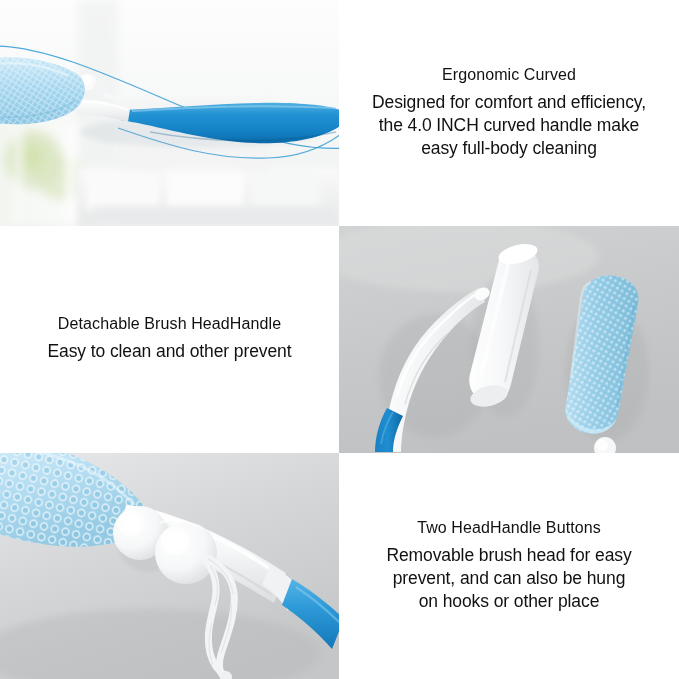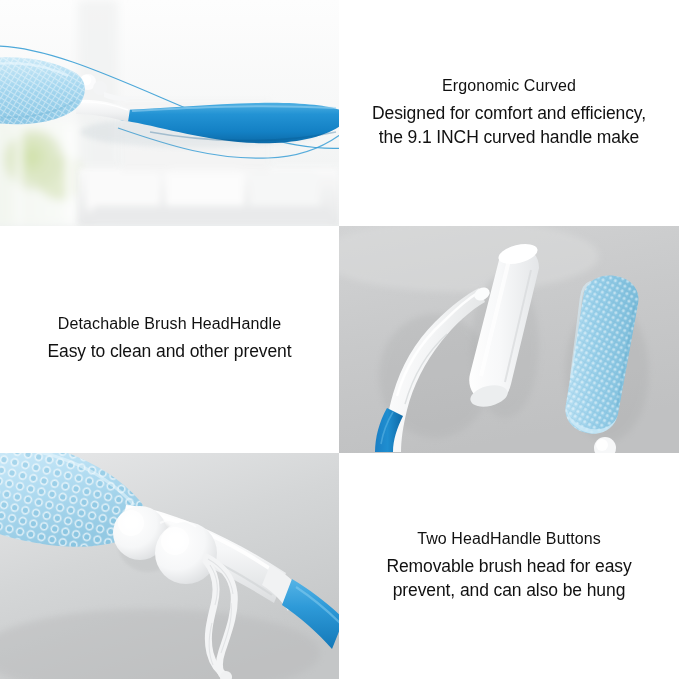--- a/index.html
+++ b/index.html
@@ -149,21 +149,22 @@
                C 66 122, 26 128, -14 122 Z" fill="url(#netA)" opacity="0.55"></path>
       <path d="M-16 66 C 12 60, 44 64, 68 76" stroke="#e8f6fd" stroke-width="2.4" fill="none" opacity="0.7"></path>
       <path d="M-10 116 C 24 120, 56 114, 76 100" stroke="#6fb4d6" stroke-width="1.6" fill="none" opacity="0.35"></path>
     </svg>
   </div>
 
   <div class="cell textcell">
     <div class="heading">Ergonomic Curved</div>
     <div class="body">
       <span class="ln">Designed for comfort and efficiency,</span>
-      <span class="ln">the 9.1 INCH curved handle make</span>
+      <span class="ln">the 4.0 INCH curved handle make</span>
+      <span class="ln">easy full-body cleaning</span>
     </div>
   </div>
 
   <div class="cell textcell">
     <div class="heading">Detachable Brush HeadHandle</div>
     <div class="body">
       <span class="ln">Easy to clean and other prevent</span>
     </div>
   </div>
 
@@ -335,16 +336,17 @@
       </g>
       <circle cx="226" cy="224" r="6" fill="#f0f1f2"></circle>
     </svg>
   </div>
 
   <div class="cell textcell">
     <div class="heading">Two HeadHandle Buttons</div>
     <div class="body">
       <span class="ln">Removable brush head for easy</span>
       <span class="ln">prevent, and can also be hung</span>
+      <span class="ln">on hooks or other place</span>
     </div>
   </div>
 
 </div>
 
 </body></html>

